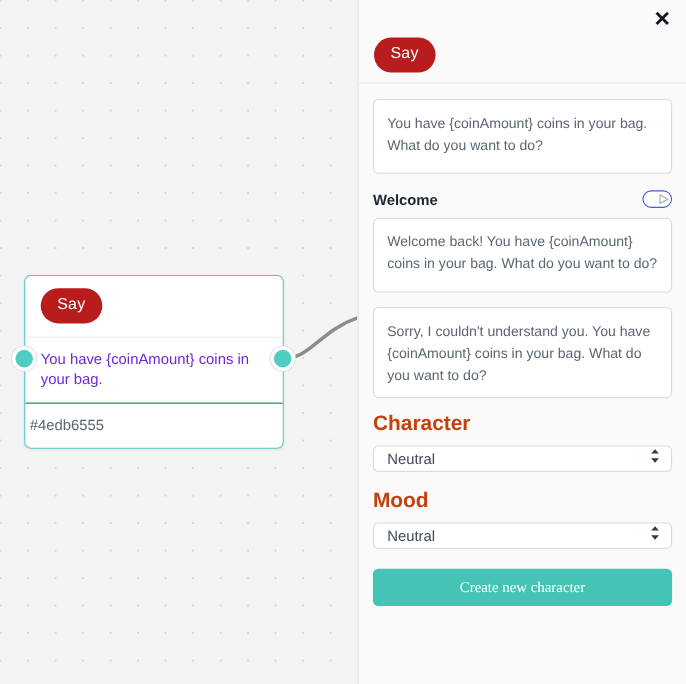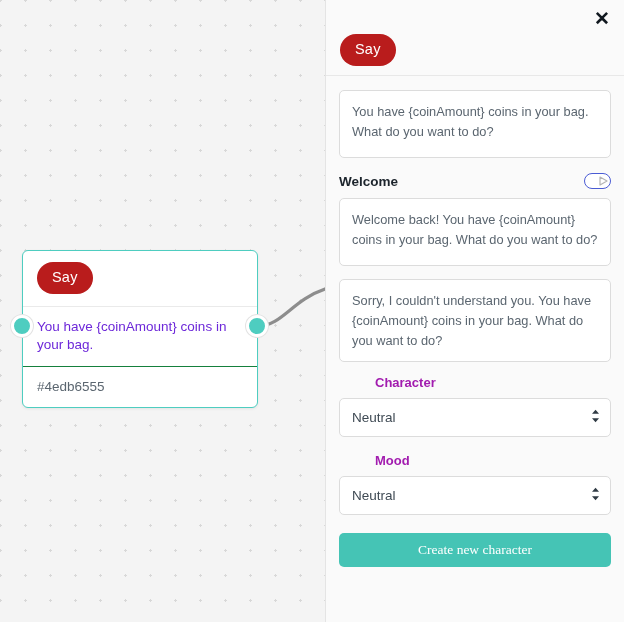--- a/index.html
+++ b/index.html
@@ -70,21 +70,21 @@
 
   .node-body {
     padding: 11px 14px 12px 14px;
     border-bottom: 1px solid #15803d;
     font-size: 13.5px;
     line-height: 1.35;
     color: #6d28d9;
   }
 
   .node-footer {
-    padding: 12px 14px 13px 14px;
+    padding: 12px 14px 13px 4px;
     font-size: 13.5px;
     color: #5b6670;
   }
 
   .handle {
     position: absolute;
     width: 22px;
     height: 22px;
     border-radius: 50%;
     background: #4ecdc0;
@@ -185,33 +185,32 @@
     line-height: 1.55;
     color: #5b6670;
     resize: none;
     outline: none;
     display: block;
   }
   .ta.h2 { height: 68px; }
   .ta.h3 { height: 83px; }
 
   .sel-label {
-    font-size: 13px;
+    font-size: 19px;
     font-weight: bold;
-    color: #a21caf;
+    color: #c2410c;
     margin-bottom: 8px;
     display: block;
-    margin-left: 36px;
   }
 
   .sel-wrap { position: relative; }
 
   select.sel {
     width: 100%;
-    height: 39px;
+    height: 24px;
     background: #ffffff;
     border: 1px solid #dcdcdc;
     border-radius: 5px;
     padding: 0 30px 0 12px;
     font-family: "Liberation Sans", sans-serif;
     font-size: 13.5px;
     color: #3f4a54;
     outline: none;
     -webkit-appearance: none;
     -moz-appearance: none;

